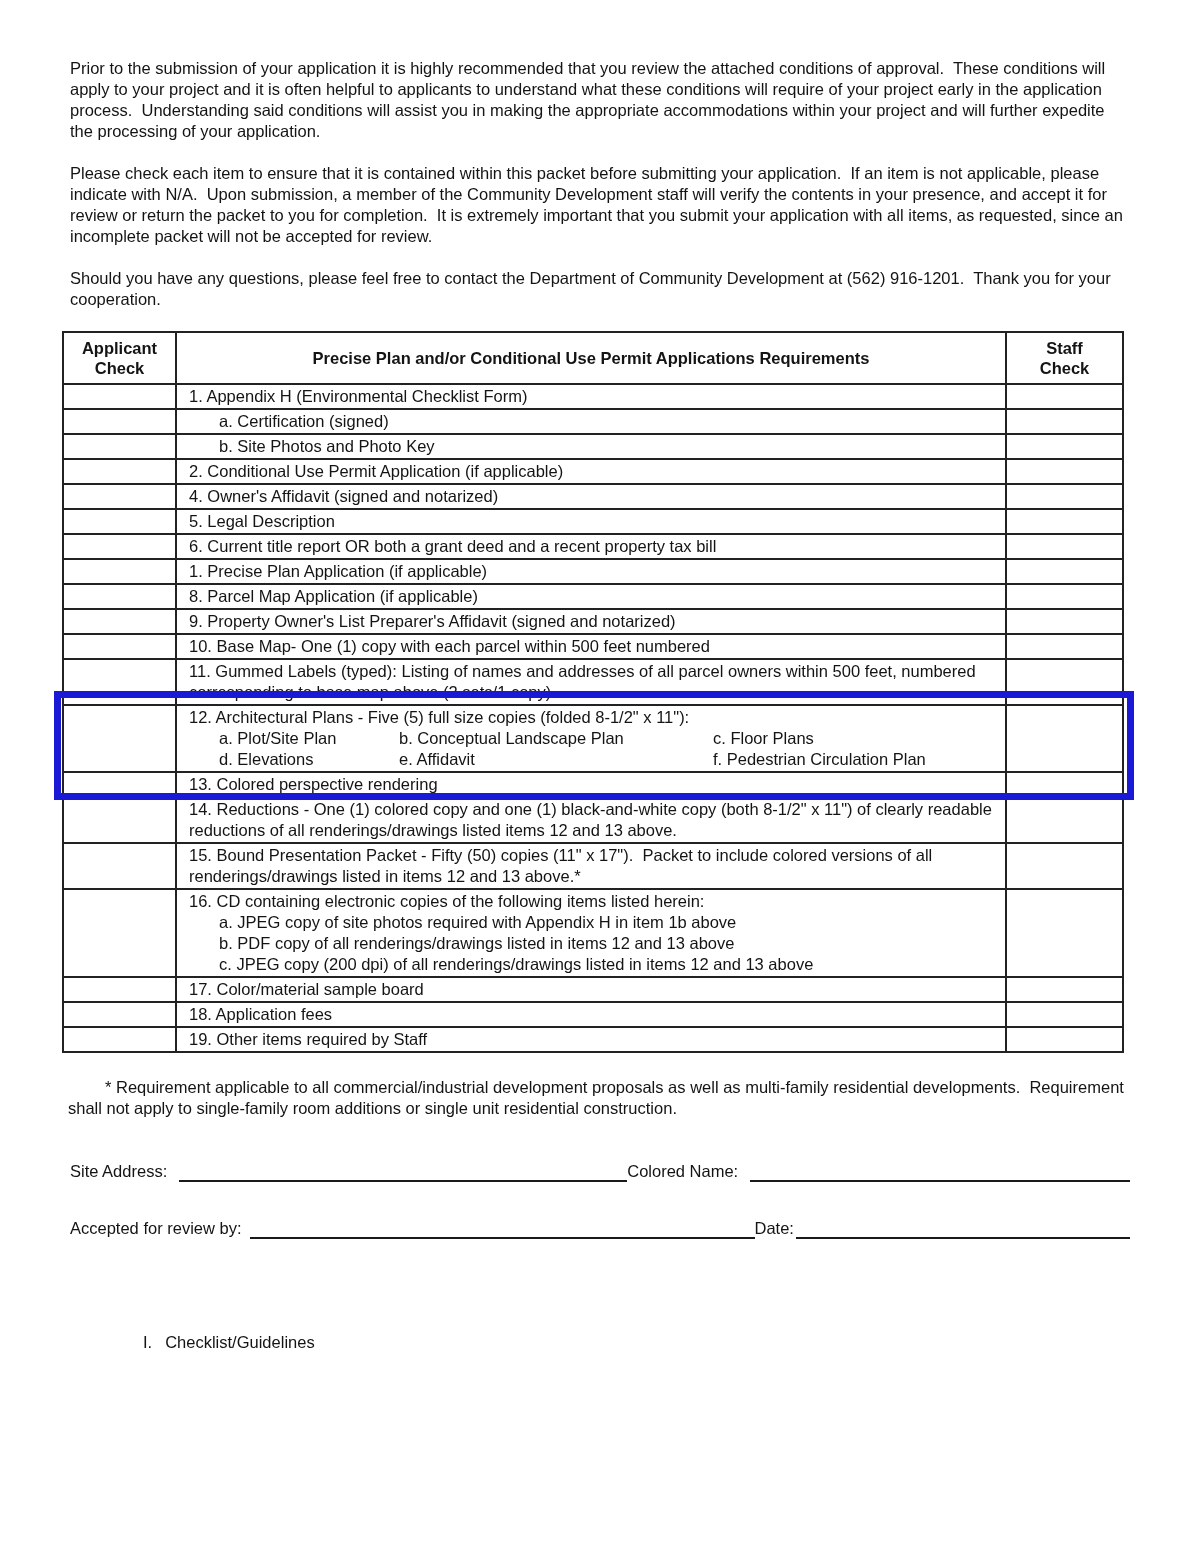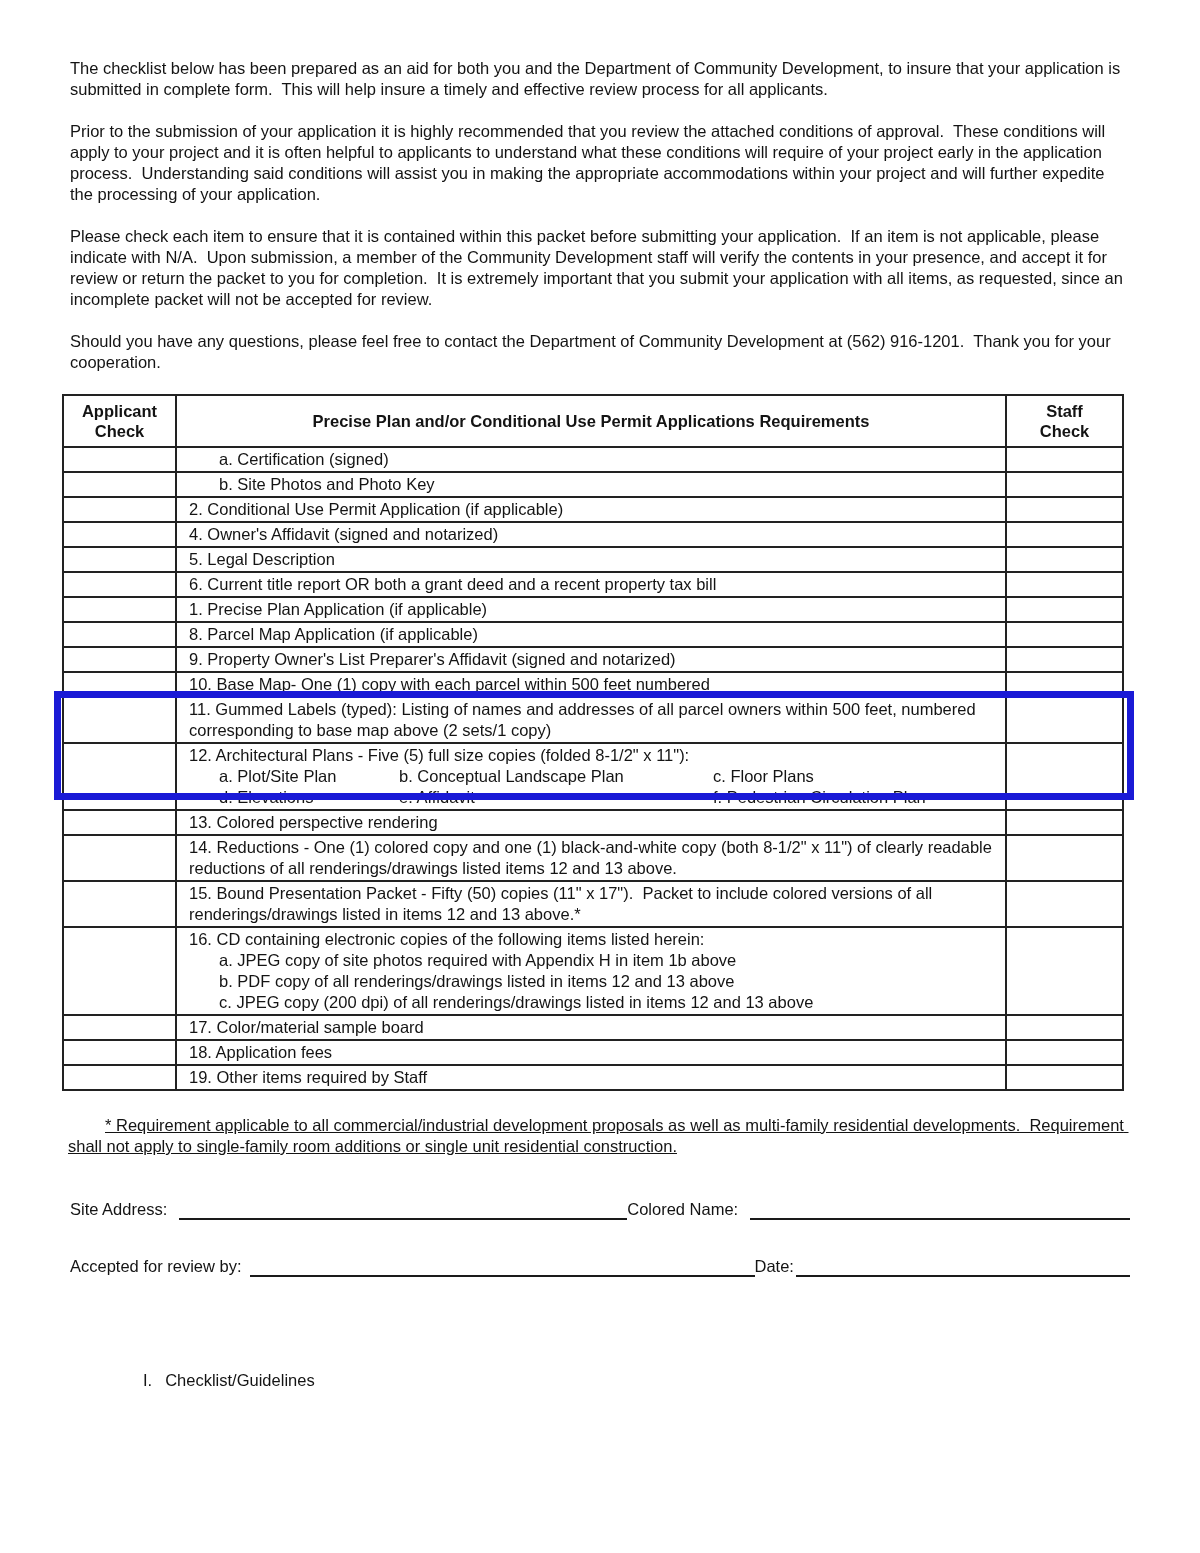--- a/index.html
+++ b/index.html
@@ -65,21 +65,20 @@
     pointer-events: none;
     box-sizing: border-box;
   }
   .footnote {
     margin: 24px 16px 0 -2px;
     width: 1062px;
     font-size: 16.5px;
     line-height: 21px;
     text-indent: 37px;
     white-space: pre-wrap;
-    text-decoration: underline;
   }
   .field-row {
     display: flex;
     align-items: flex-end;
     font-size: 16.5px;
     line-height: 21px;
     width: 1060px;
     justify-content: flex-end;
   }
   .field-row .flabel { white-space: nowrap; }
@@ -99,21 +98,20 @@
     font-size: 16.5px;
   }
   .footer .numeral { margin-right: 13px; }
 </style>
 </head>
 <body>
 
 <div class="page">
 
   <div class="intro">
-    <p>The checklist below has been prepared as an aid for both you and the Department of Community Development, to insure that your application is submitted in complete form.  This will help insure a timely and effective review process for all applicants.</p>
     <p>Prior to the submission of your application it is highly recommended that you review the attached conditions of approval.  These conditions will apply to your project and it is often helpful to applicants to understand what these conditions will require of your project early in the application process.  Understanding said conditions will assist you in making the appropriate accommodations within your project and will further expedite the processing of your application.</p>
     <p>Please check each item to ensure that it is contained within this packet before submitting your application.  If an item is not applicable, please indicate with N/A.  Upon submission, a member of the Community Development staff will verify the contents in your presence, and accept it for review or return the packet to you for completion.  It is extremely important that you submit your application with all items, as requested, since an incomplete packet will not be accepted for review.</p>
     <p>Should you have any questions, please feel free to contact the Department of Community Development at (562) 916-1201.  Thank you for your cooperation.</p>
   </div>
 
   <table class="checklist">
     <colgroup>
         <col class="c-app">
         <col class="c-req">
         <col class="c-staff">
@@ -123,20 +121,25 @@
         <th>Applicant
 Check</th>
         <th>Precise Plan and/or Conditional Use Permit Applications Requirements</th>
         <th>Staff
 Check</th>
       </tr>
     </thead>
     <tbody>
         <tr>
           <td class="check-cell"></td>
+          <td class="req-cell"><div>1. Appendix H (Environmental Checklist Form)</div></td>
+          <td class="check-cell"></td>
+        </tr>
+        <tr>
+          <td class="check-cell"></td>
           <td class="req-cell indent"><div>a. Certification (signed)</div></td>
           <td class="check-cell"></td>
         </tr>
         <tr>
           <td class="check-cell"></td>
           <td class="req-cell indent"><div>b. Site Photos and Photo Key</div></td>
           <td class="check-cell"></td>
         </tr>
         <tr>
           <td class="check-cell"></td>

